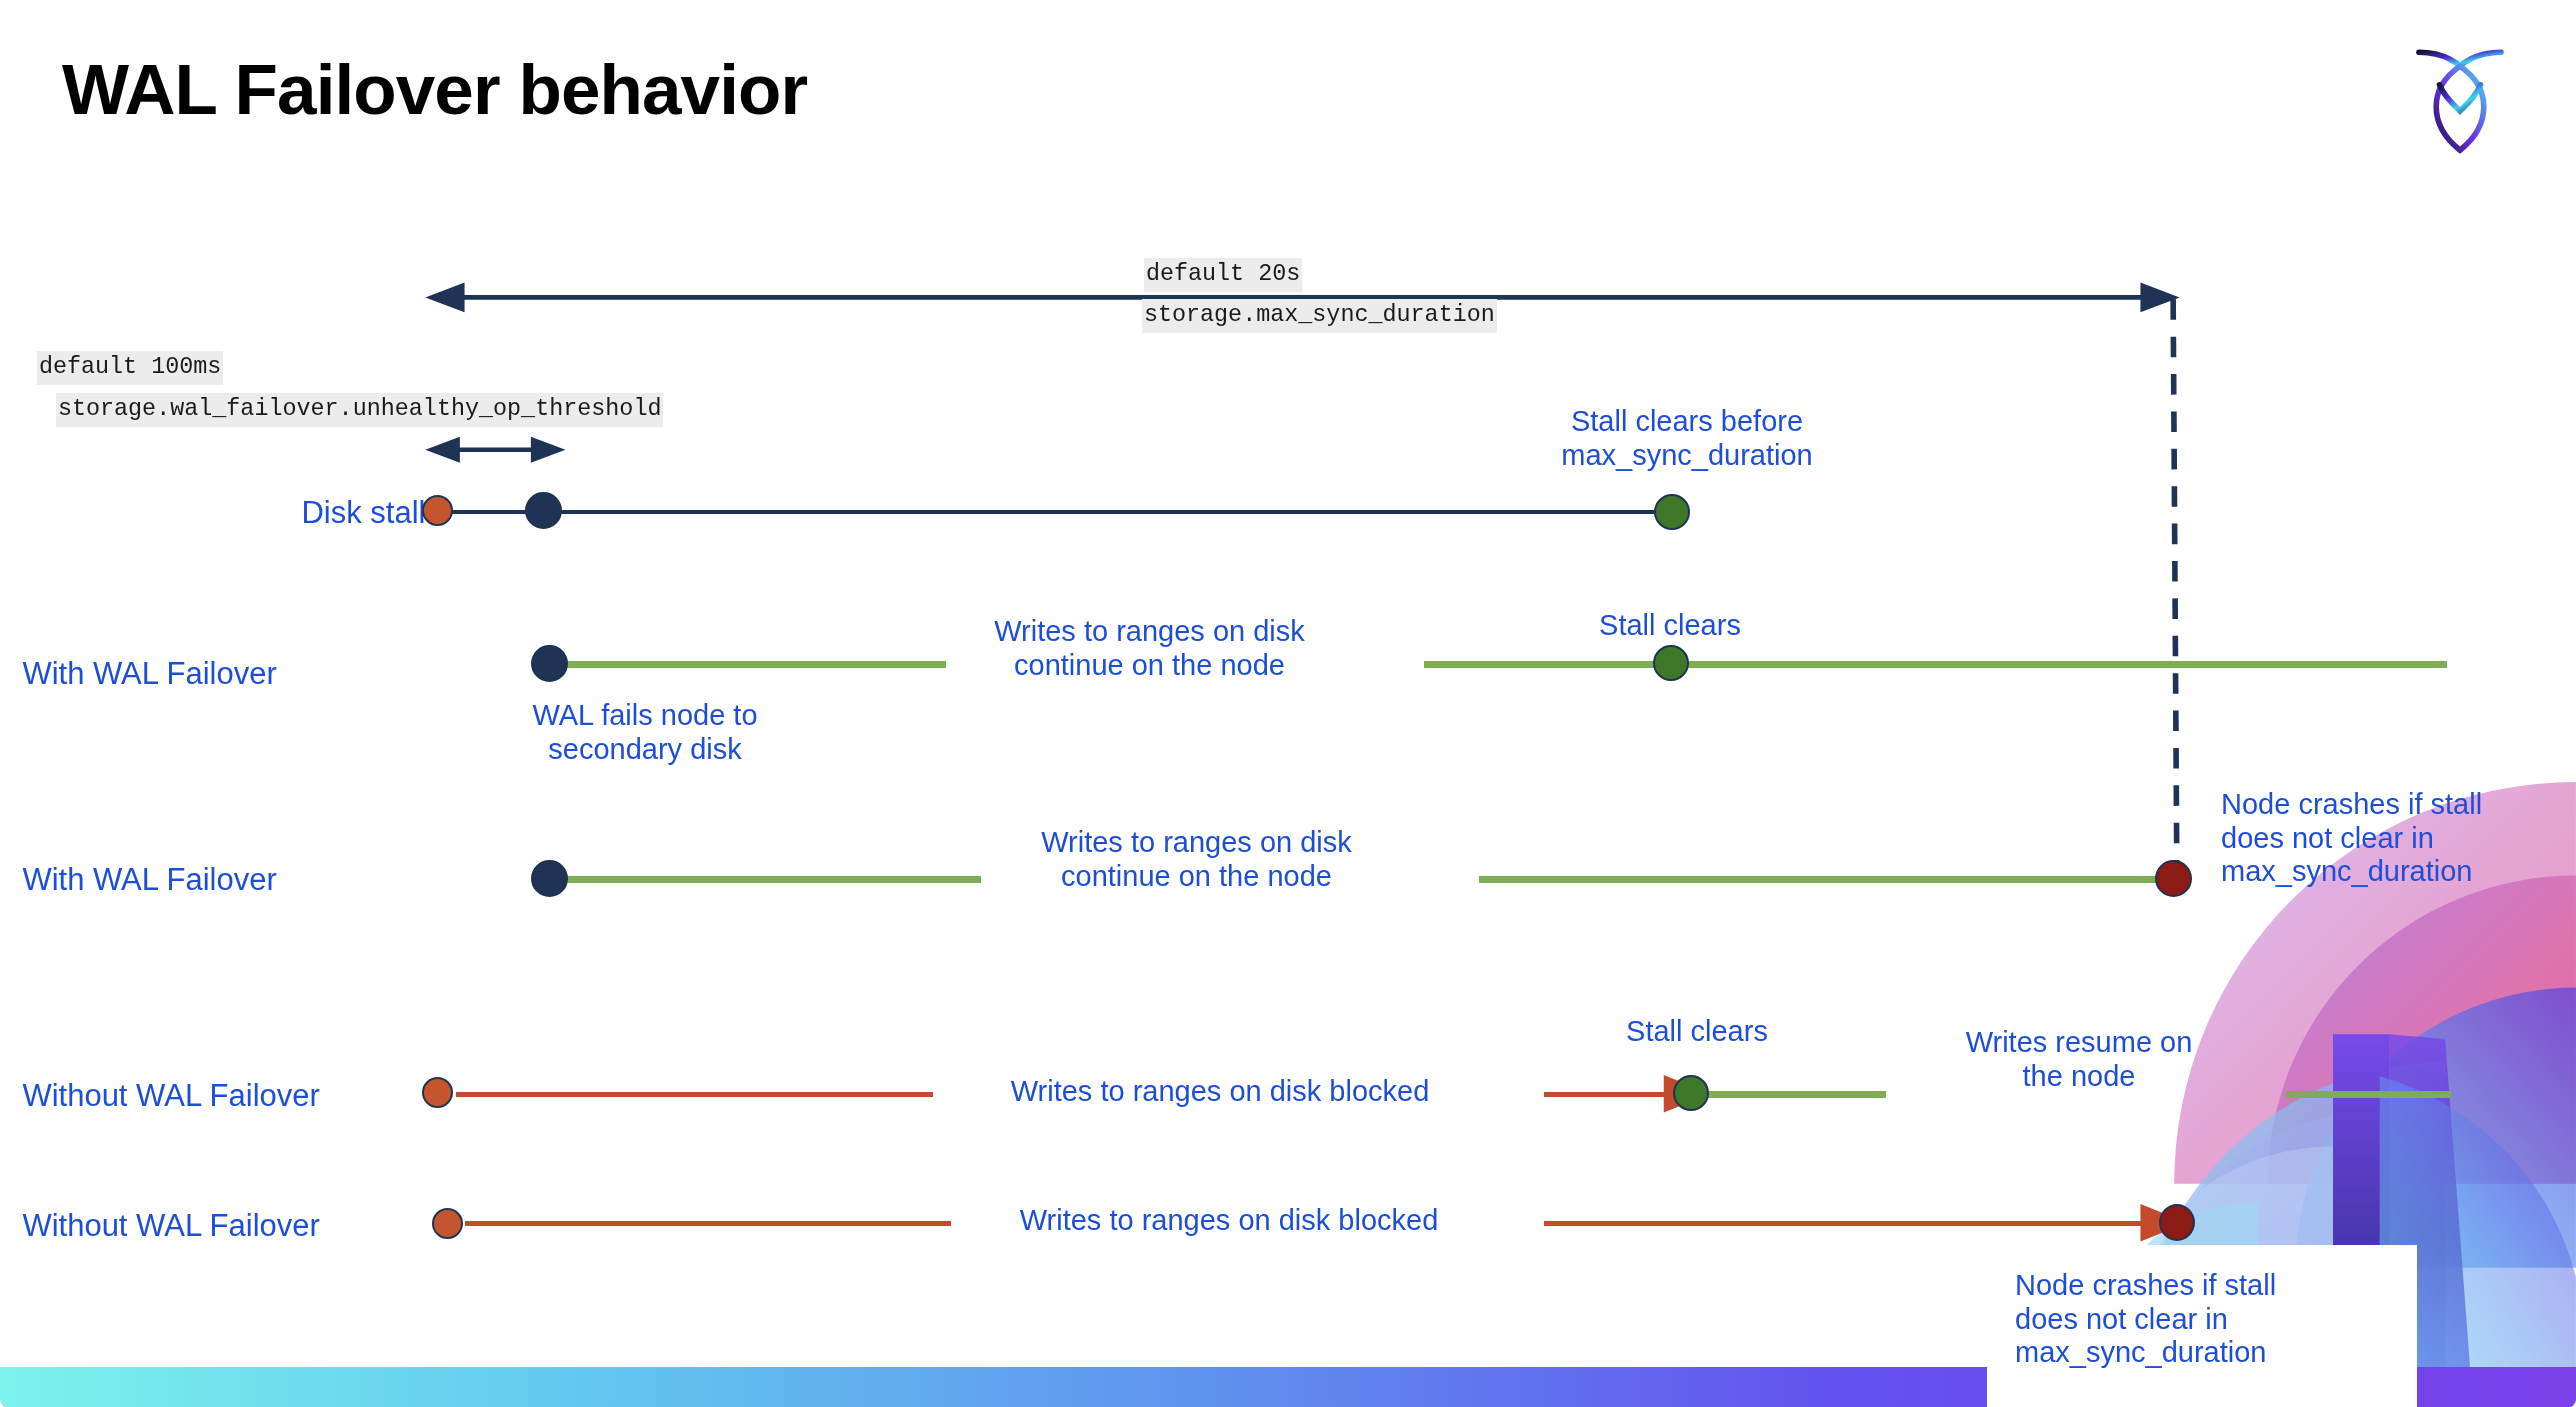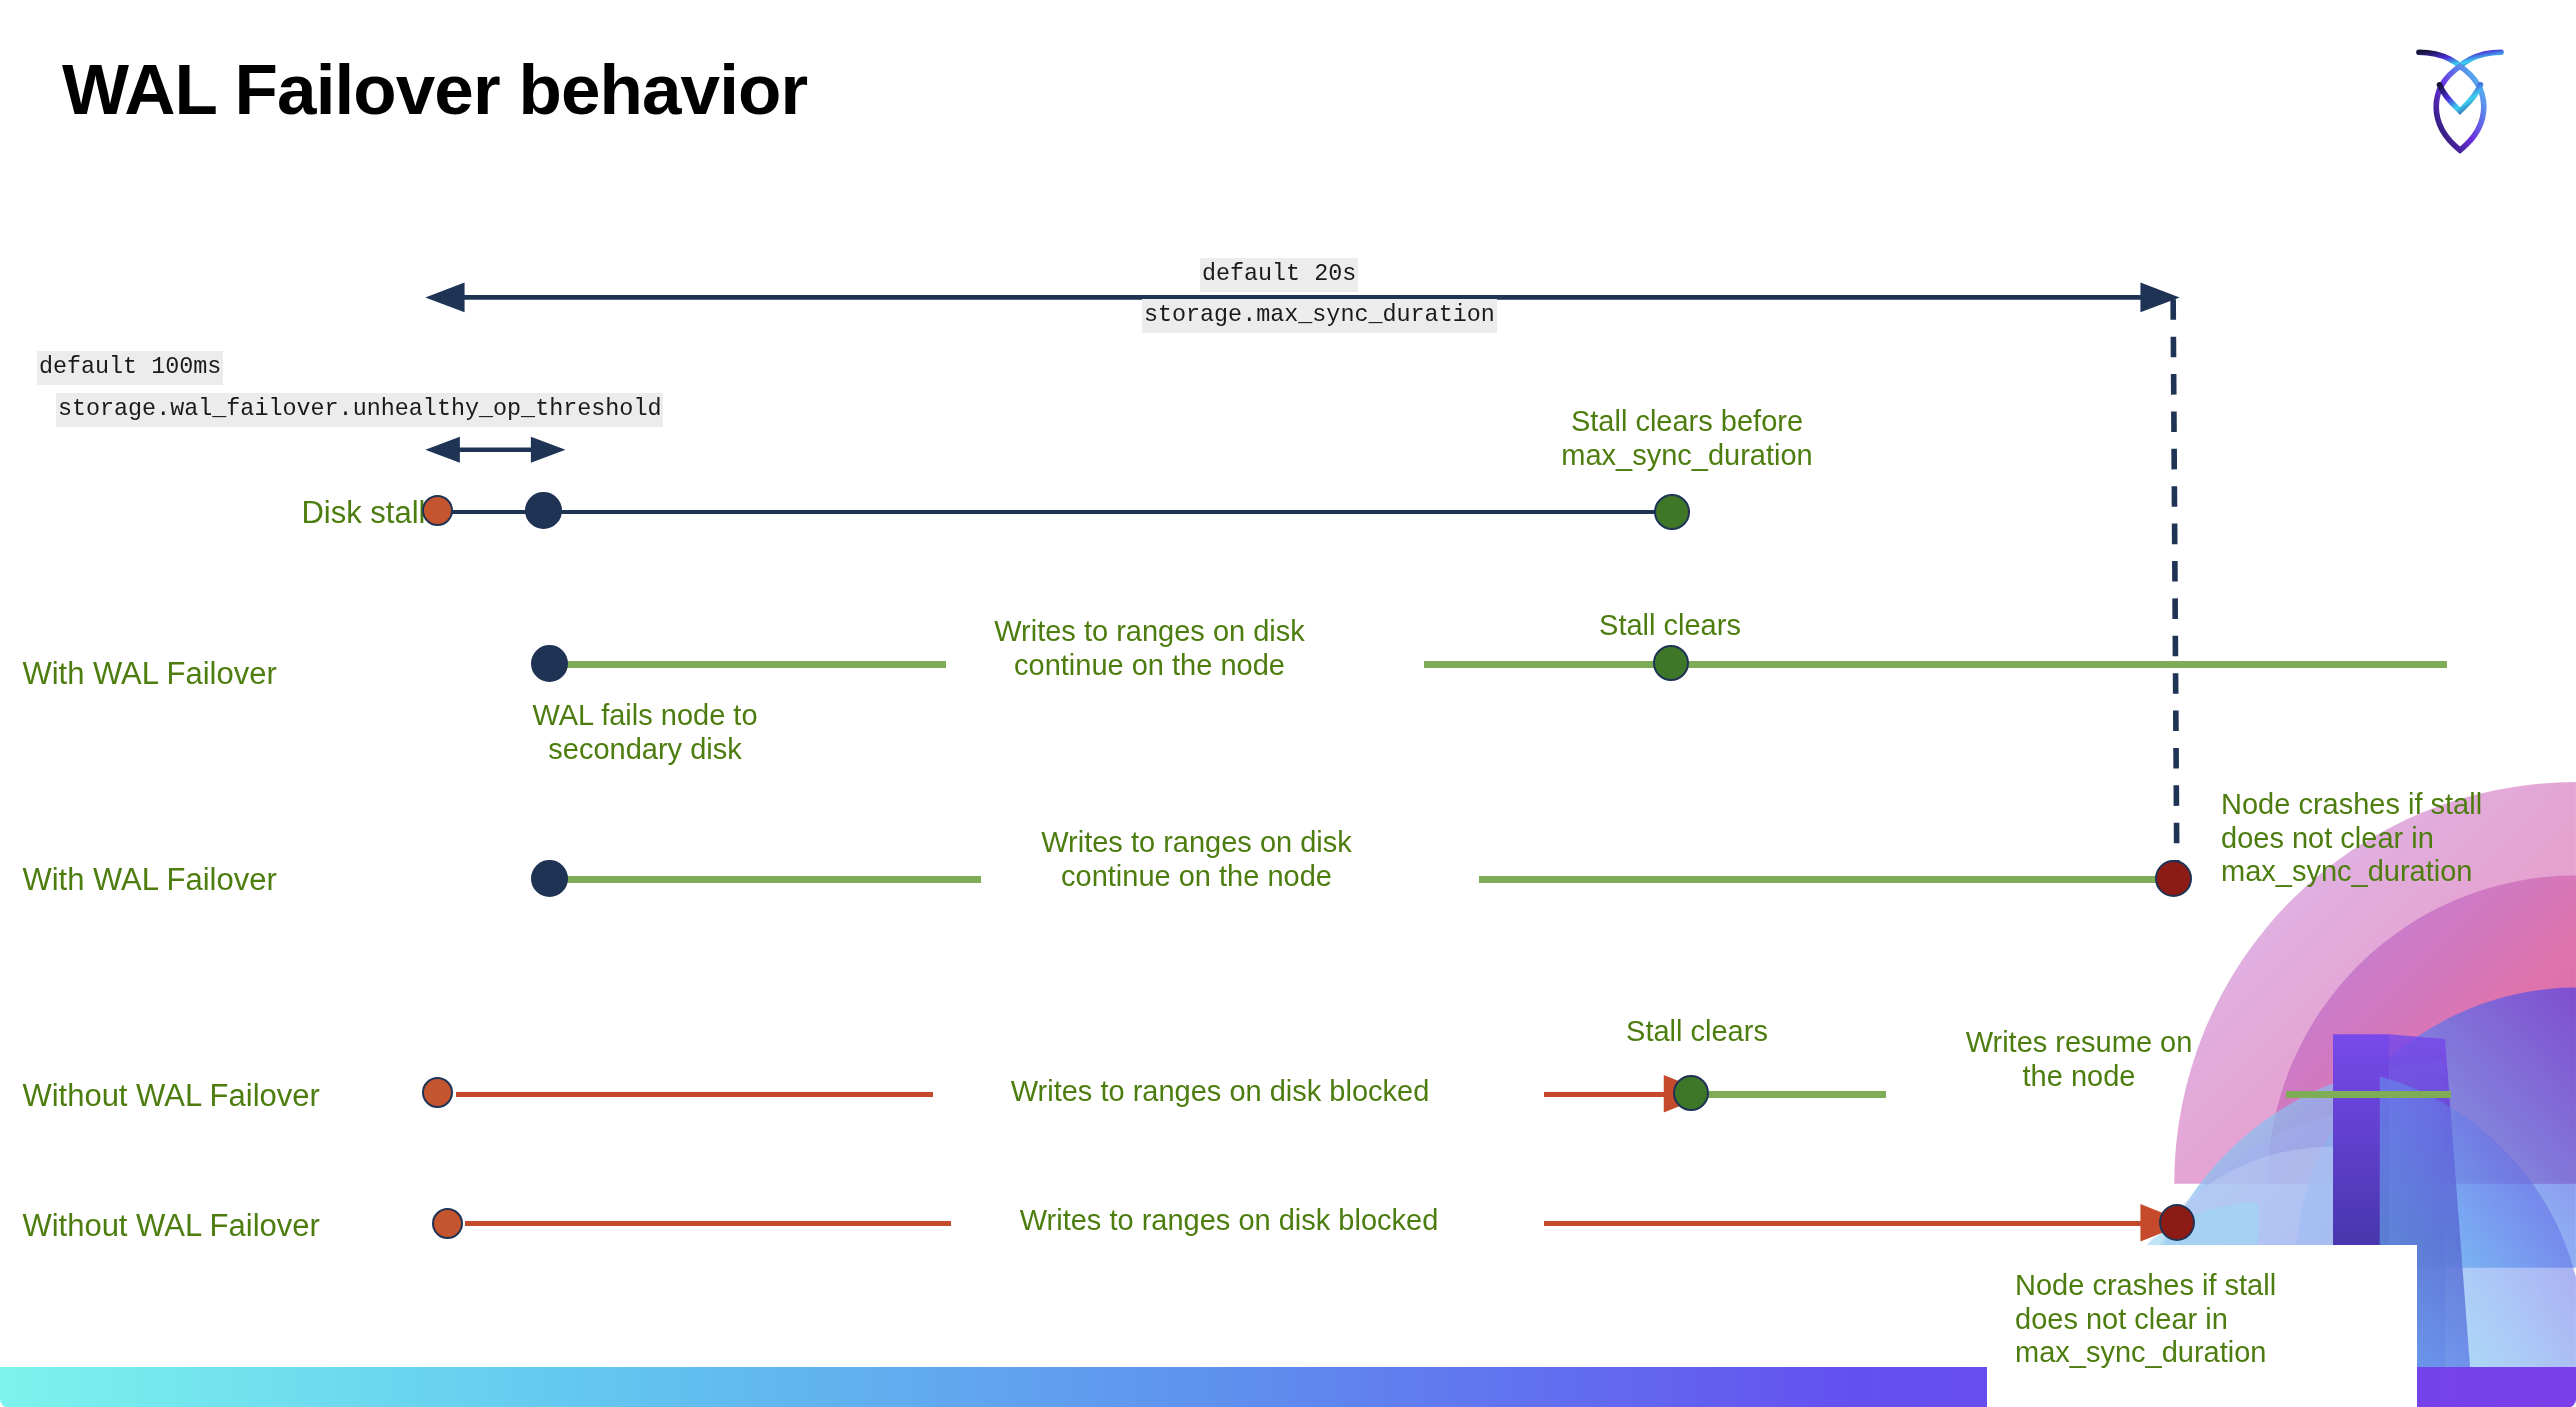--- a/index.html
+++ b/index.html
@@ -23,21 +23,21 @@
   .title{
     position:absolute;left:62px;top:54px;
     font-size:71px;font-weight:bold;color:#000;
     letter-spacing:-0.9px;line-height:1;white-space:nowrap;
   }
 
   
   .logo{position:absolute;left:2404px;top:36px;width:112px;height:122px;}
 
   
-  .txt{position:absolute;color:#4d7c0f;font-size:29px;line-height:1.16;white-space:pre-line;}
+  .txt{position:absolute;color:#1d4ed8;font-size:29px;line-height:1.16;white-space:pre-line;}
   .txt.c{text-align:center;}
   .txt.l{text-align:left;}
   .mono{
     position:absolute;font-family:"Liberation Mono", monospace;
     font-size:23.4px;color:#1a1a1a;line-height:1.45;background:#ececec;
     white-space:pre;padding:0 1.9px;
   }
 
   
   .line{position:absolute;height:4.7px;border-radius:0;}
@@ -143,21 +143,21 @@
     </g>
 
     <g>
       <line x1="2325" y1="320" y2="940" x2="2329" stroke="#1F3355" stroke-width="6" stroke-dasharray="22 18"></line>
     </g>
 
     <polygon points="1830,1170 1780,1150 1780,1190" fill="#C44A2B"></polygon>
     <polygon points="2340,1308 2290,1288 2290,1328" fill="#C44A2B"></polygon>
   </svg>
 
-  <div class="mono" style="left:1200px;top:258px;">default 20s</div>
+  <div class="mono" style="left:1144px;top:258px;">default 20s</div>
   <div class="mono" style="left:1142px;top:299px;">storage.max_sync_duration</div>
 
   <div class="mono" style="left:37px;top:351px;">default 100ms</div>
   <div class="mono" style="left:37px;top:393px;margin-left:19px;">storage.wal_failover.unhealthy_op_threshold</div>
 
   <div class="txt l" style="left:221px;top:495px;width:220px;text-align:right;font-size:31px;">Disk stalls</div>
   <div class="line navy" style="left:439px;top:510px;width:1232px;"></div>
   <div class="dot red" style="left:422px;top:495px;width:31px;height:31px;"></div>
   <div class="dot navy" style="left:525px;top:492px;width:37px;height:37px;"></div>
   <div class="dot green" style="left:1654px;top:494px;width:36px;height:36px;"></div>

